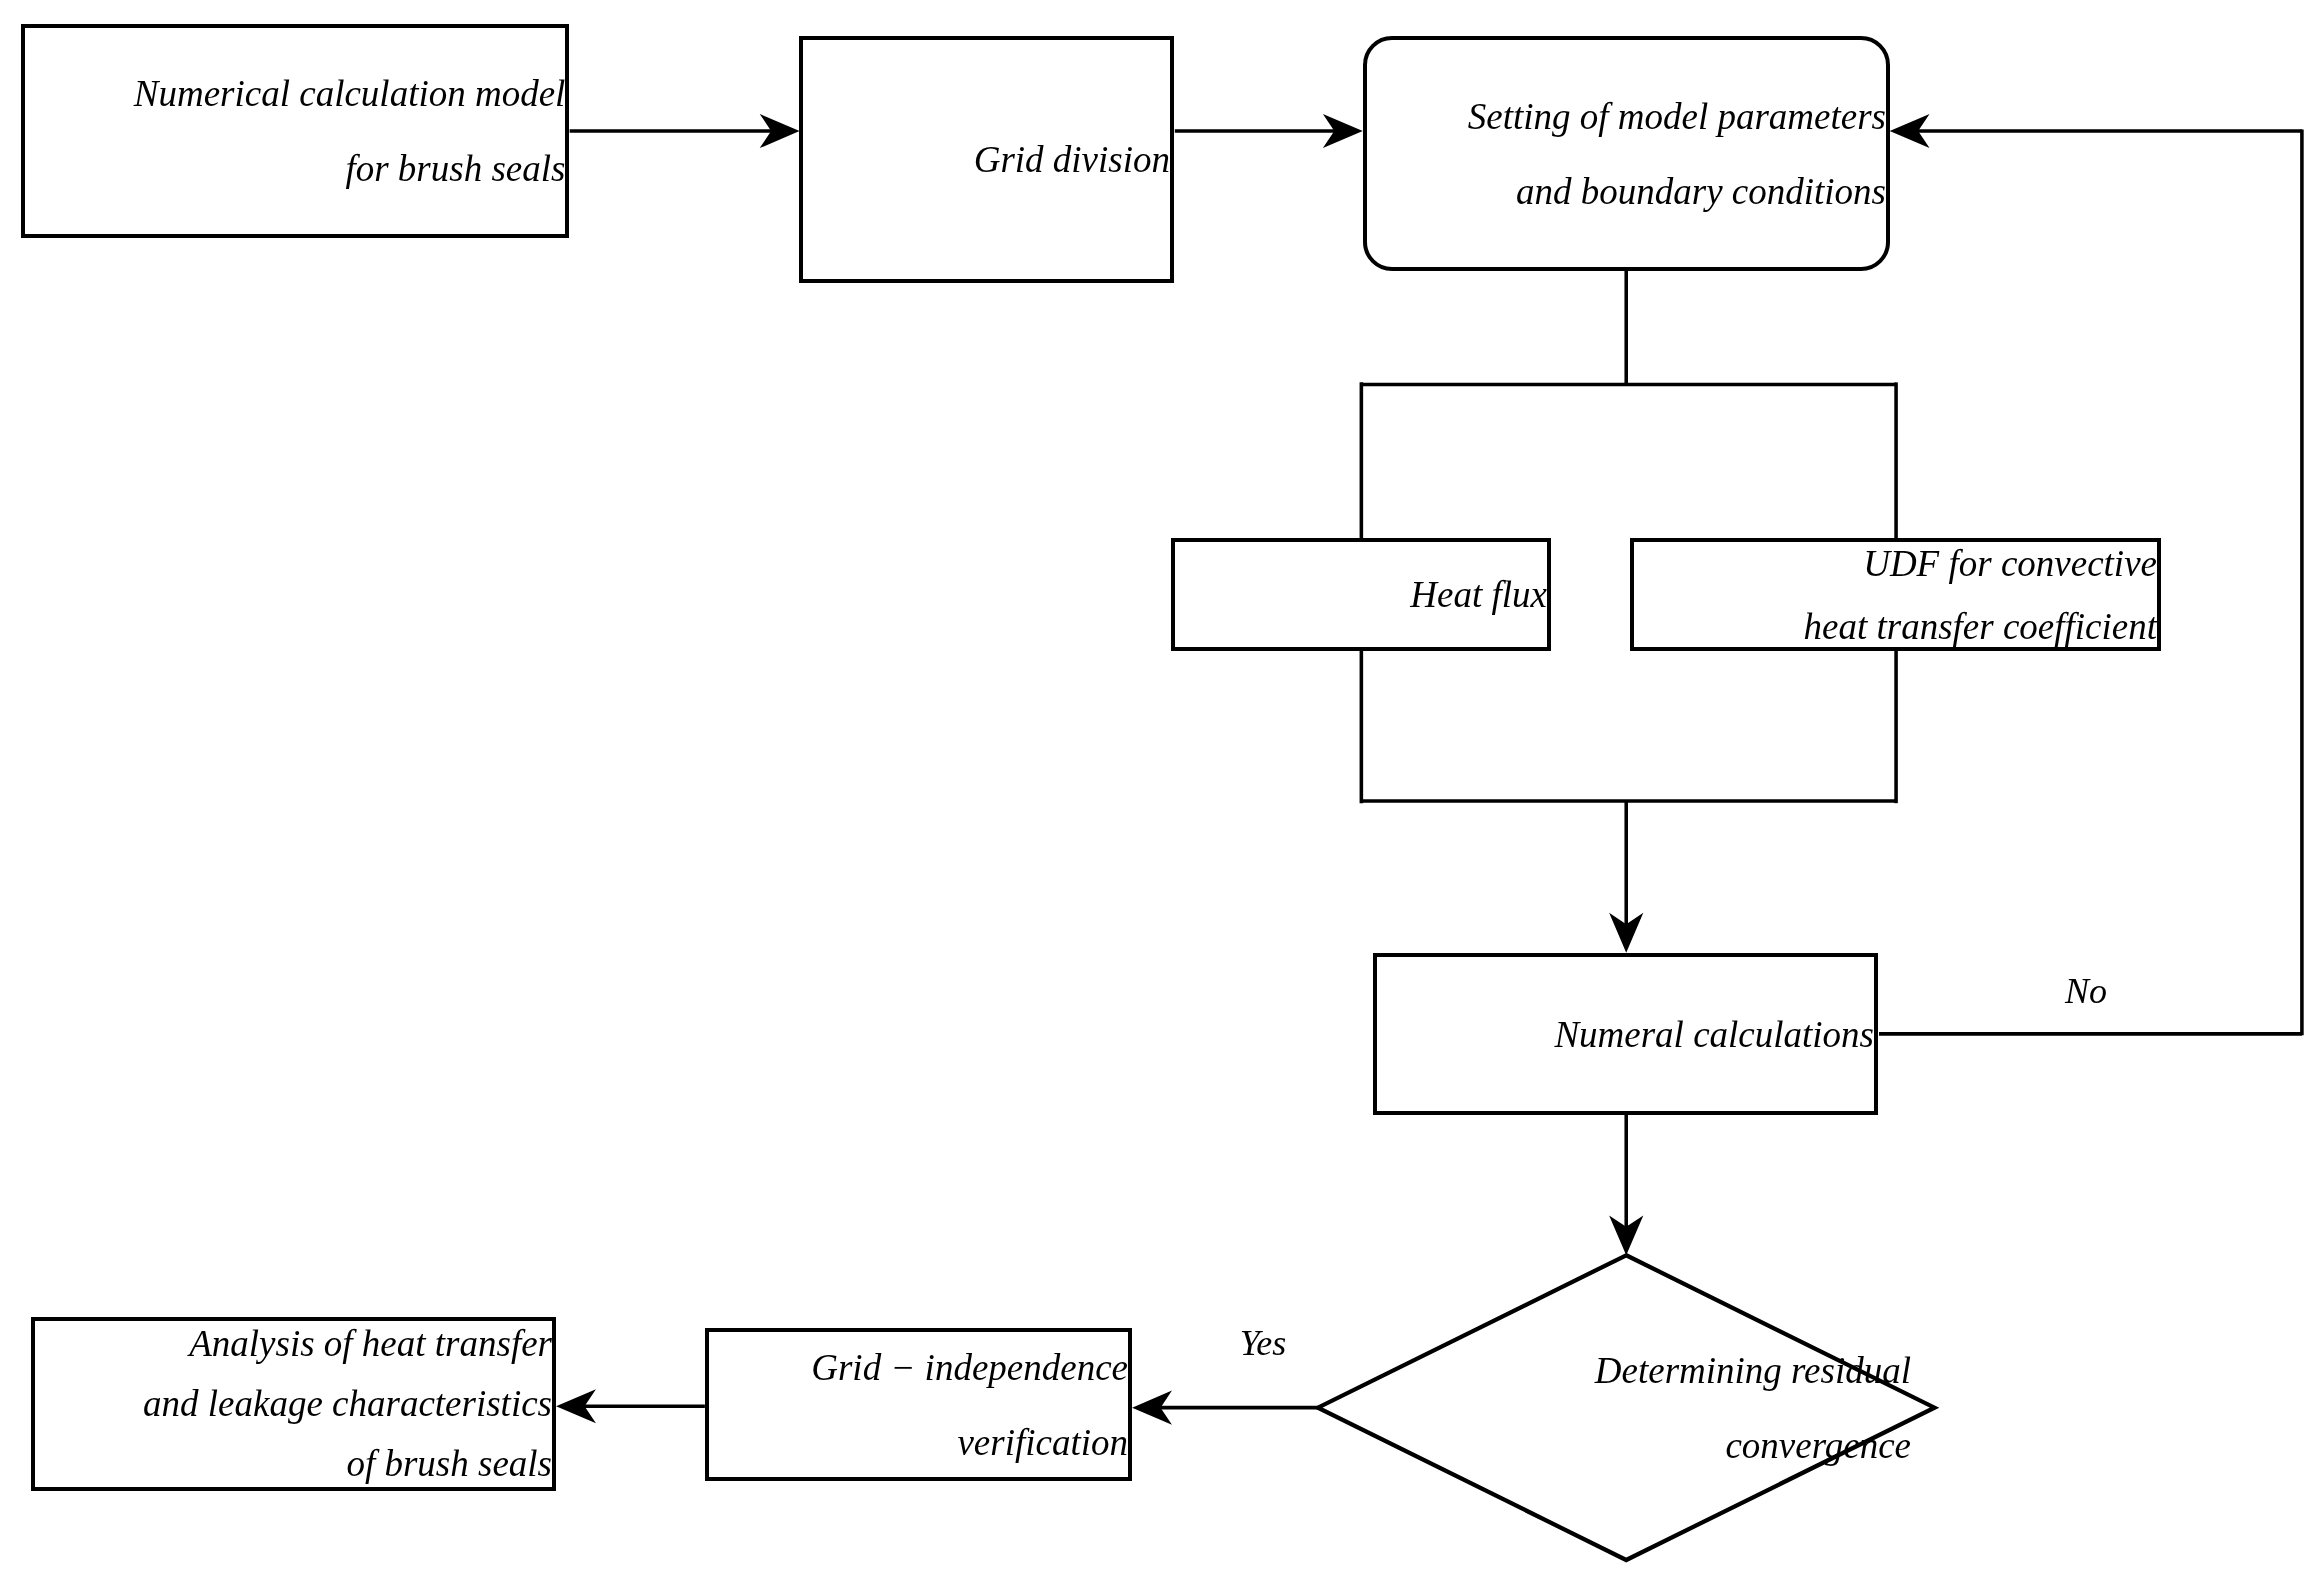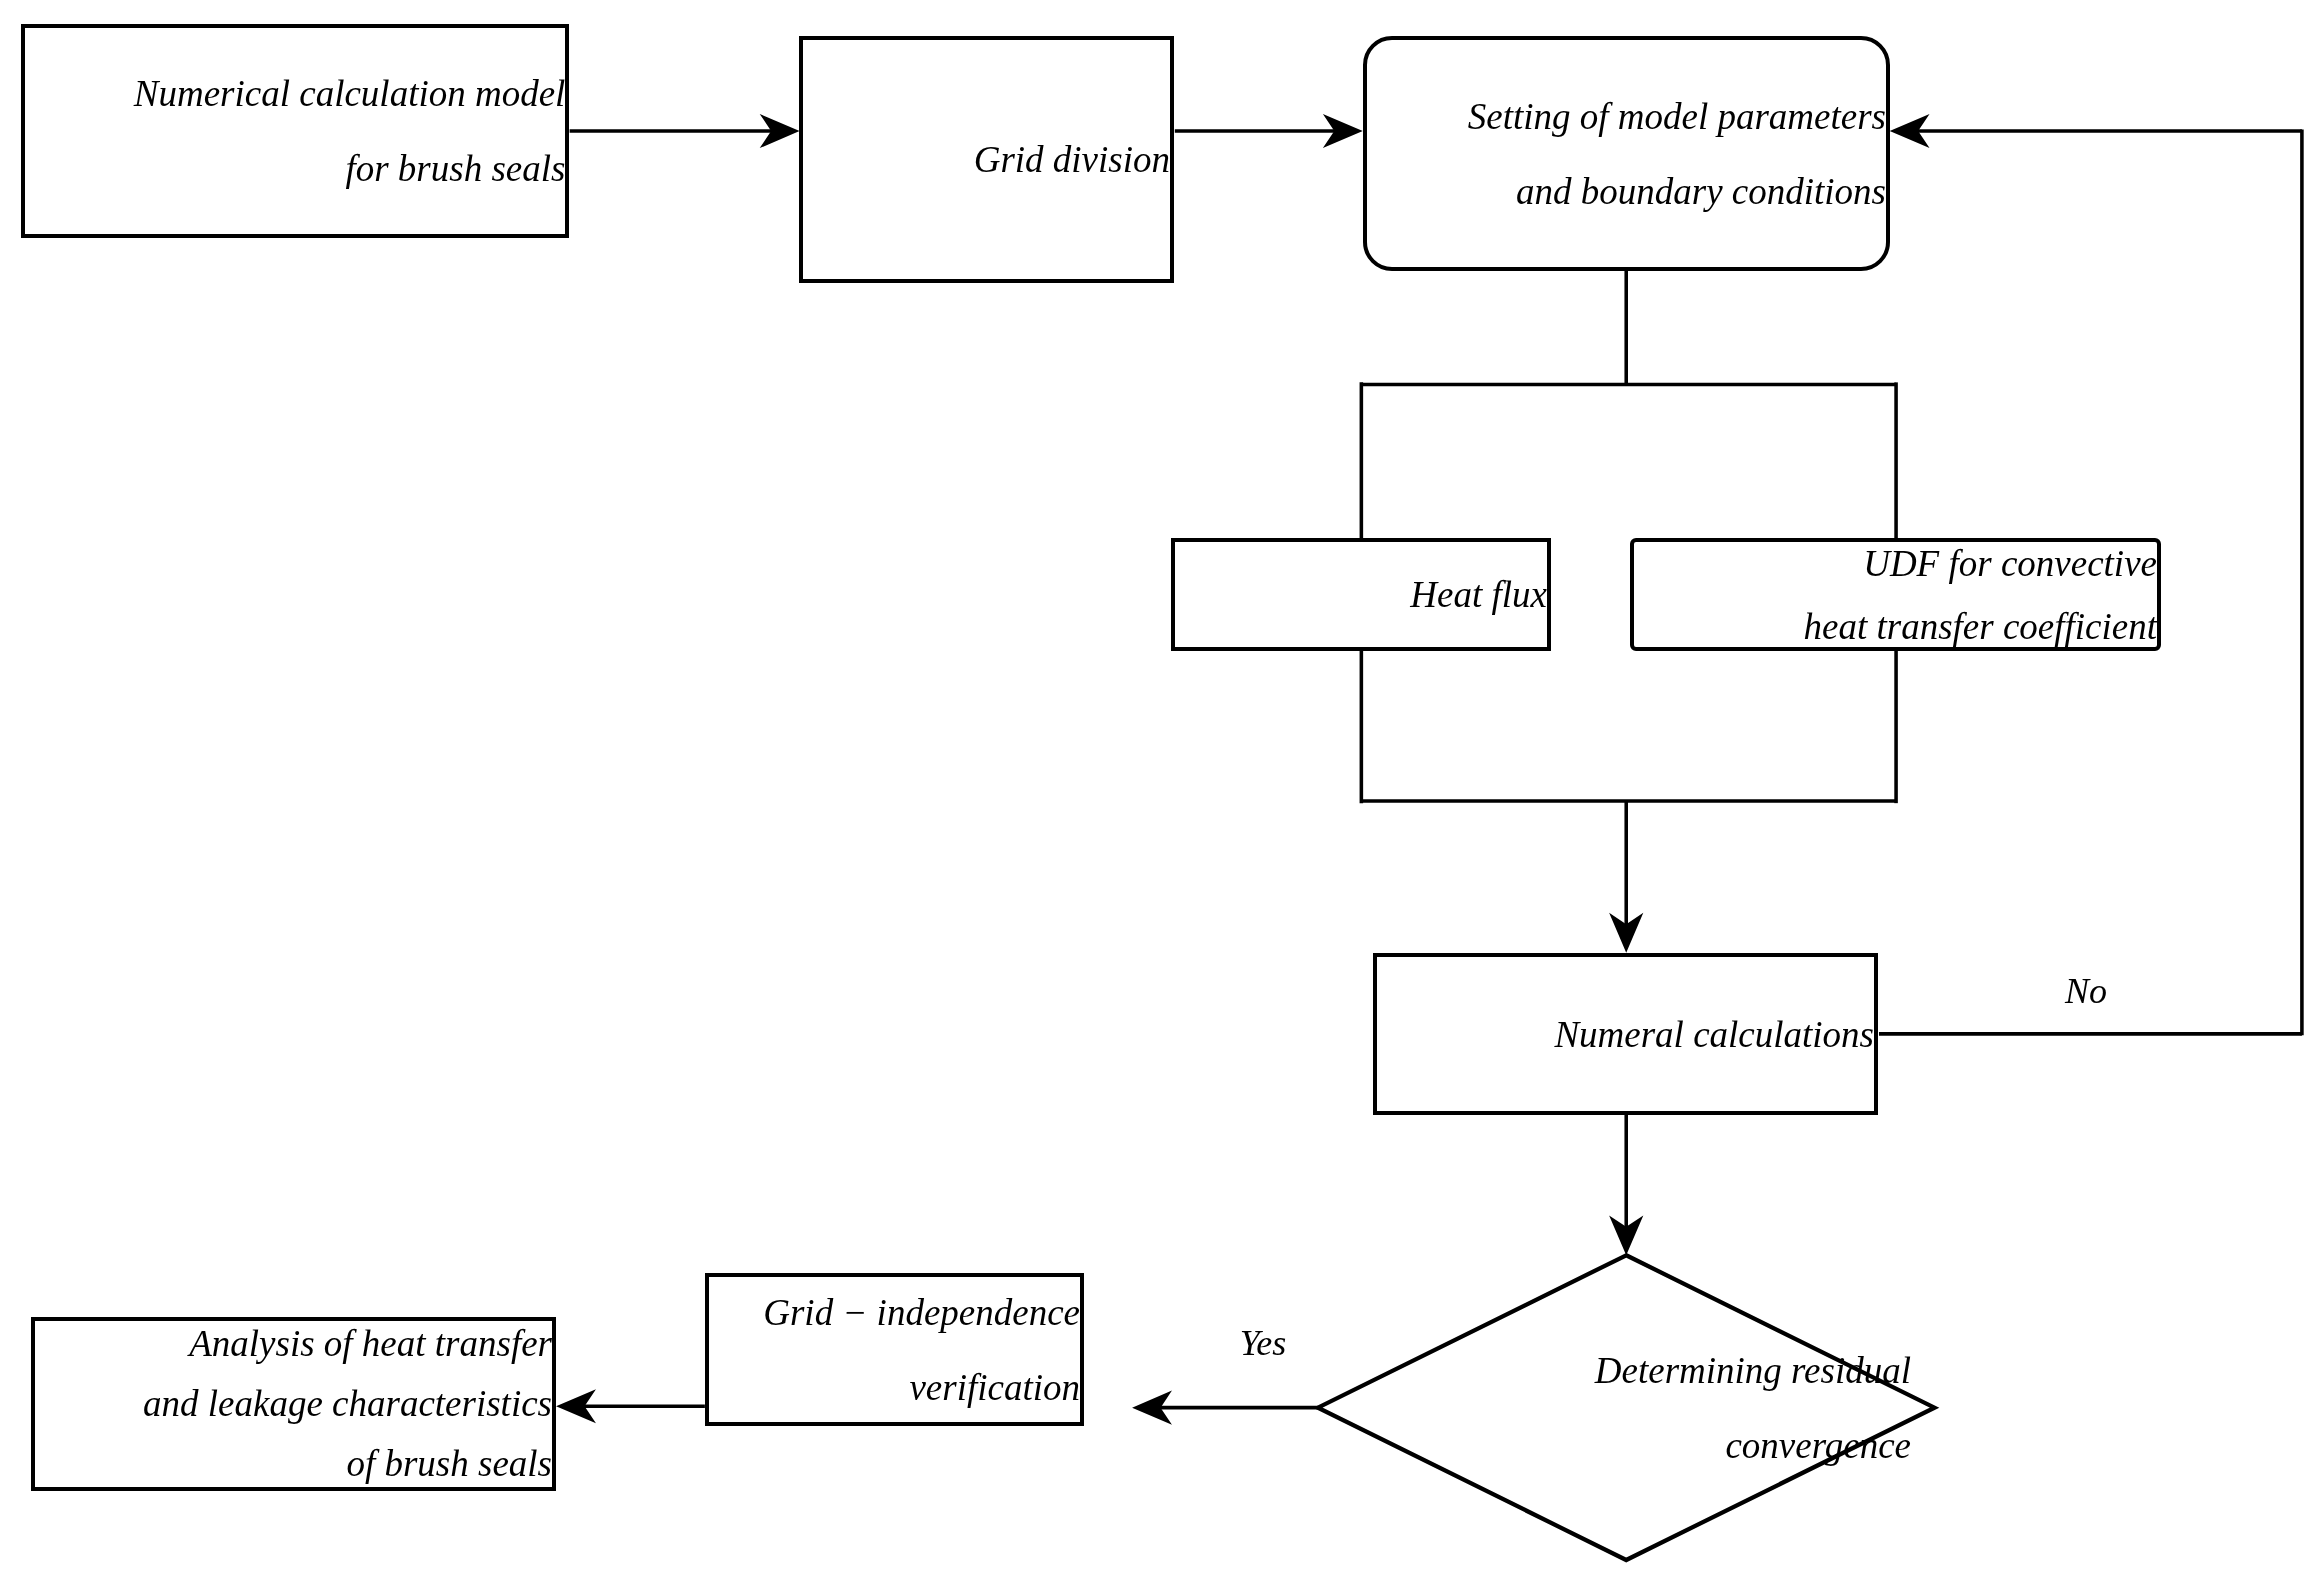--- a/index.html
+++ b/index.html
@@ -11,38 +11,38 @@
   svg.wires{position:absolute;left:0;top:0;width:2319px;height:1570px;}
   .wire{stroke:#000;stroke-width:5;fill:none;}
   .thickwire{stroke:#000;stroke-width:6;fill:none;}
   .head{fill:#000;stroke:none;}
   .node{
     position:absolute;box-sizing:border-box;border:4.3px solid #000;background:#fff;
     display:flex;flex-direction:column;align-items:flex-end;justify-content:center;
     text-align:center;font-size:37px;line-height:75px;
   }
   .node .line{display:block;white-space:nowrap;}
-  .udf{line-height:63px;border-radius:6px;}
+  .udf{line-height:63px;}
   .analysis{line-height:60px;}
   .diamond-label{
     position:absolute;display:flex;flex-direction:column;align-items:flex-end;justify-content:center;
     text-align:center;font-size:37px;line-height:75px;background:transparent;border:none;
   }
   .edge-label{
     position:absolute;display:flex;align-items:center;justify-content:center;
     font-size:36px;background:transparent;
   }
   
   .n-model    {left:21.4px;  top:24px;   width:548px; height:214px;}
   .n-griddiv  {left:799px;top:36px;   width:375px; height:247px;}
   .n-settings {left:1363px;top:36px;   width:527px; height:235px;border-radius:29px;}
   .n-heatflux {left:1171px;top:538px;  width:380px; height:113px;}
   .n-udf      {left:1630px;top:538px;  width:531px; height:113px;}
   .n-numeral  {left:1373px;top:953px; width:505px; height:162px;}
-  .n-gridind  {left:705px; top:1273px; width:379px; height:153px;}
+  .n-gridind  {left:705px; top:1328px; width:427px; height:153px;}
   .n-analysis {left:31px;  top:1317px; width:525px; height:174px;}
   .n-decision {left:1341px;top:1315px; width:570px; height:185px;}
   .l-yes{left:1192px;top:1314px;width:142px;height:57px;}
   .l-no {left:2015px;top:962px;width:142px;height:57px;}
 </style>
 </head>
 <body>
 
 <div class="canvas">
 

